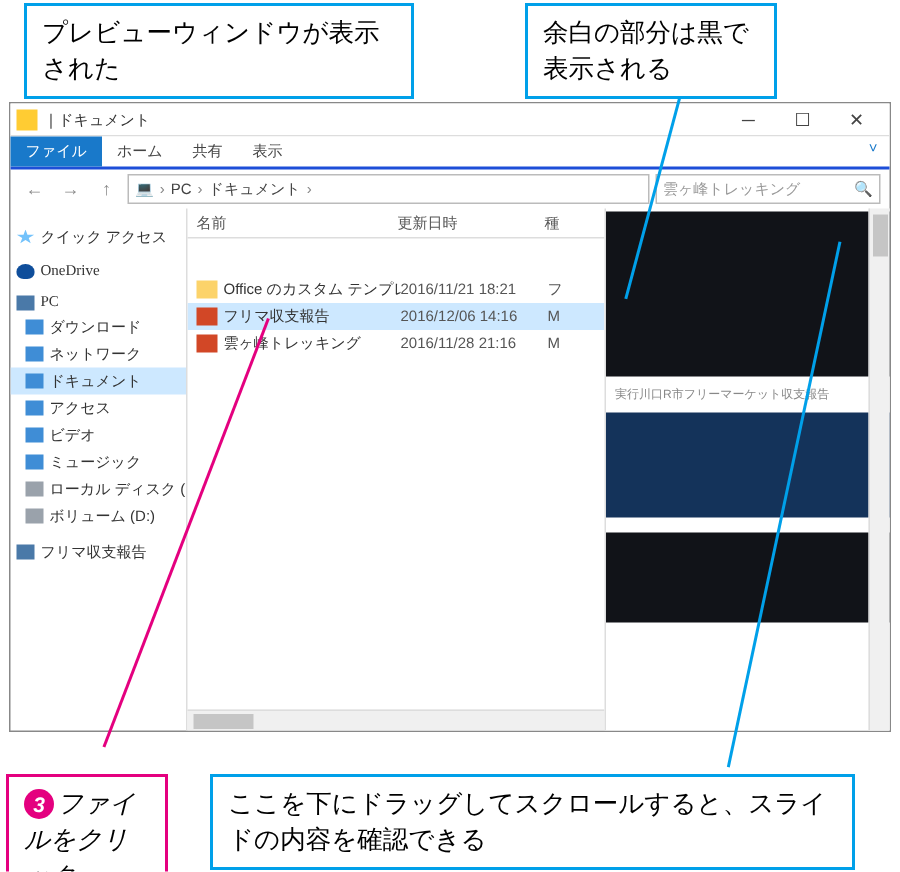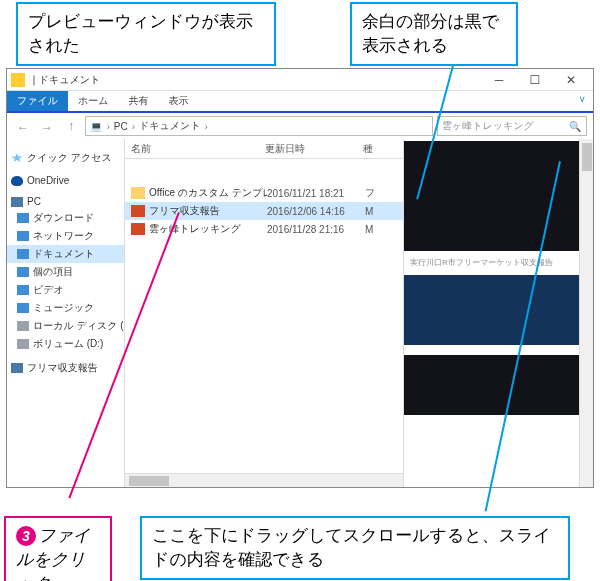--- a/index.html
+++ b/index.html
@@ -148,21 +148,21 @@
   }
   .navitem {
     display: flex;
     align-items: center;
     padding: 2px 4px 2px 10px;
     gap: 4px;
     white-space: nowrap;
     color: #333;
   }
   .navitem.sel { background: #cde8ff; }
-  .navitem.group { padding-left: 4px; margin-top: 6px; }
+  .navitem.group { padding-left: 4px; margin-top: 6px; font-family: Liberation Serif, serif; }
   .nicon { width: 12px; height: 10px; flex-shrink: 0; }
   .ic-star   { background: #73c2fb; clip-path: polygon(50% 0,61% 35%,98% 35%,68% 57%,79% 91%,50% 70%,21% 91%,32% 57%,2% 35%,39% 35%); }
   .ic-cloud  { background: #0f4e9b; border-radius: 50% 50% 40% 40%; }
   .ic-pc     { background: #4a79a8; }
   .ic-dl     { background: #3f8dd6; }
   .ic-desk   { background: #3f8dd6; }
   .ic-doc    { background: #3f8dd6; }
   .ic-pic    { background: #3f8dd6; }
   .ic-vid    { background: #3f8dd6; }
   .ic-mus    { background: #3f8dd6; }
@@ -351,21 +351,21 @@
       <div class="navitem">
           <div class="nicon ic-desk"></div>
           <span>ネットワーク</span>
         </div>
       <div class="navitem sel">
           <div class="nicon ic-doc"></div>
           <span>ドキュメント</span>
         </div>
       <div class="navitem">
           <div class="nicon ic-pic"></div>
-          <span>個の項目</span>
+          <span>アクセス</span>
         </div>
       <div class="navitem">
           <div class="nicon ic-vid"></div>
           <span>ビデオ</span>
         </div>
       <div class="navitem">
           <div class="nicon ic-mus"></div>
           <span>ミュージック</span>
         </div>
       <div class="navitem">

